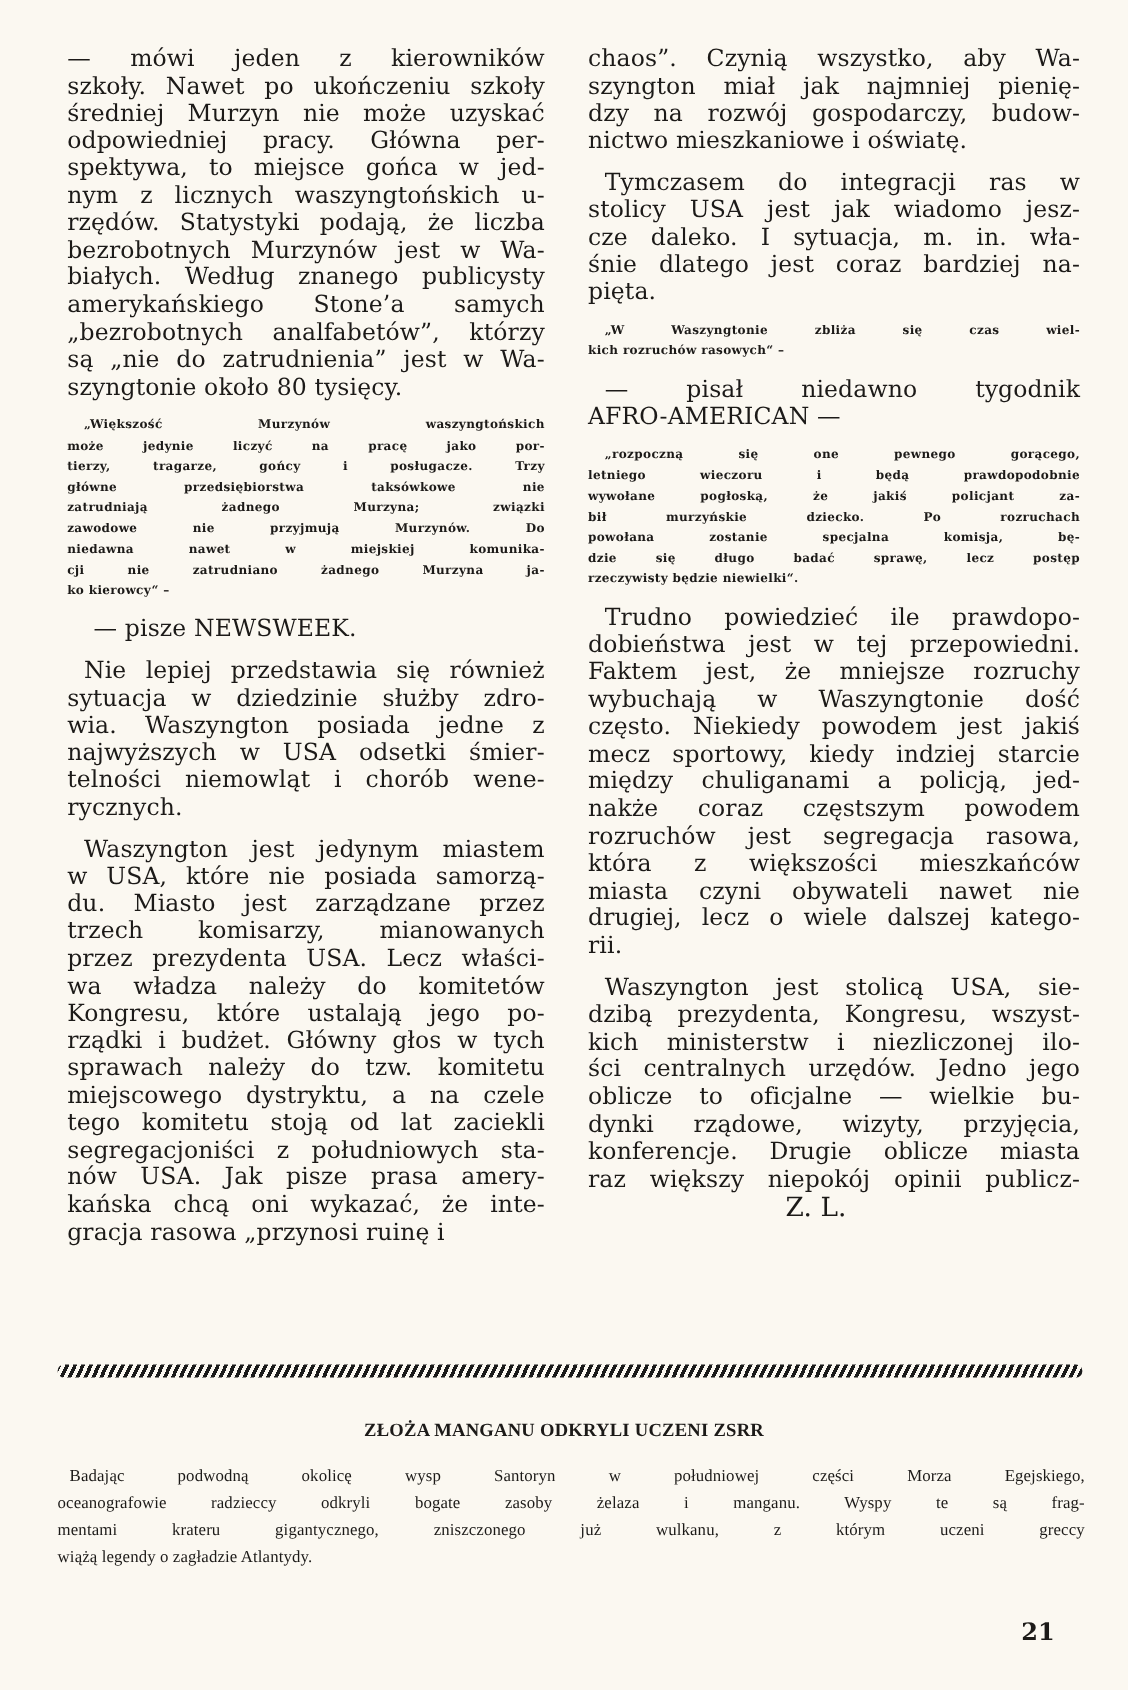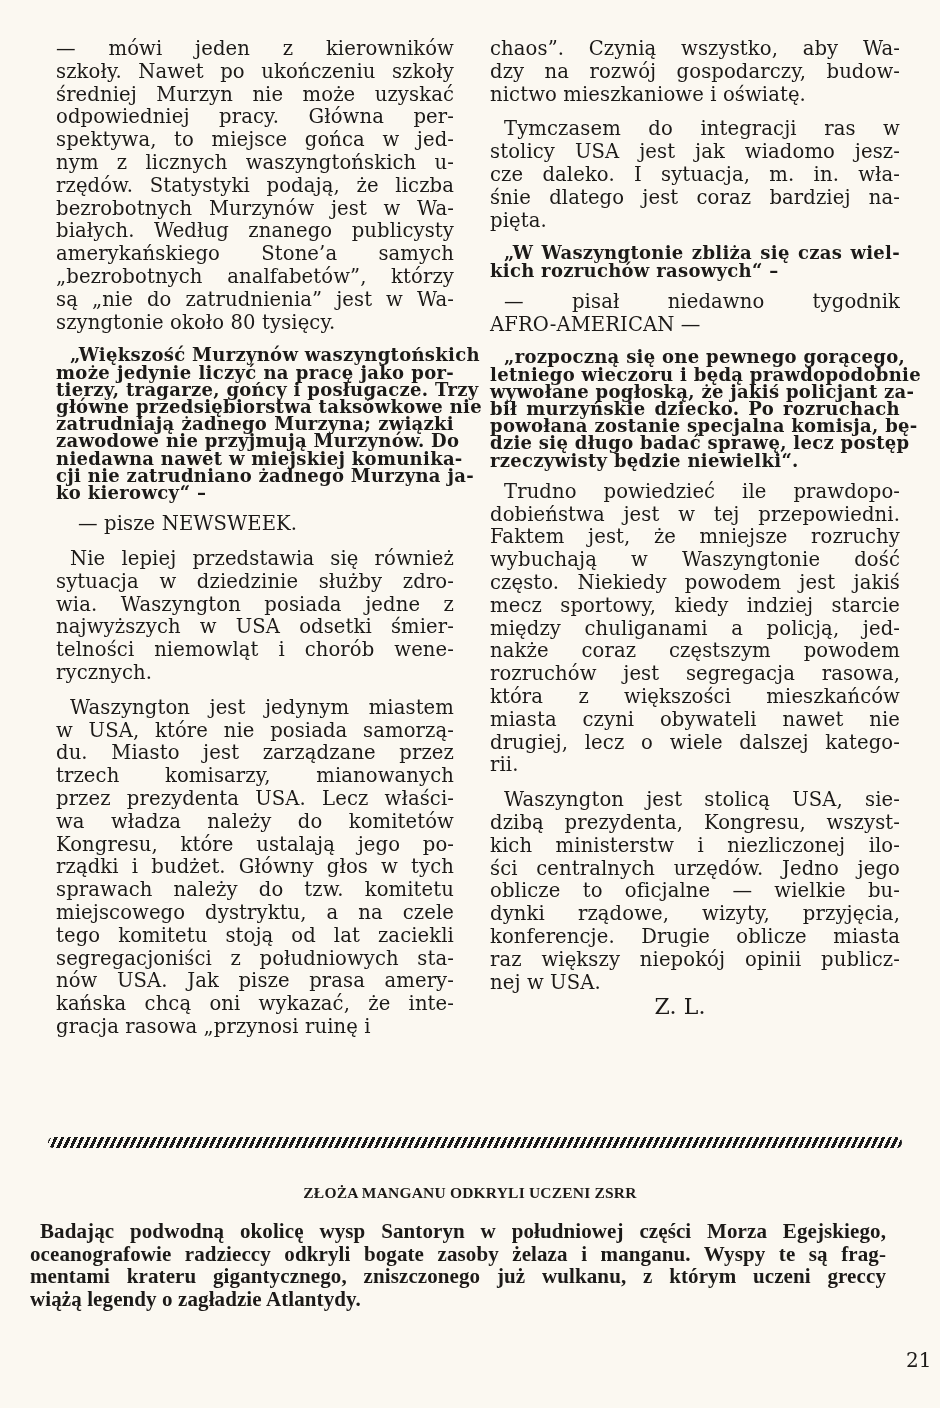--- a/index.html
+++ b/index.html
@@ -21,21 +21,21 @@
   }
   .col-left { left: 56px; }
   .col-right { left: 490px; width: 410px; }
   .line { display: block; white-space: nowrap; text-align: justify; text-align-last: justify; }
   .line.last { text-align-last: left; }
   .para { margin-bottom: 12px; }
   .indent { padding-left: 22px; }
   .quote {
     font-family: "DejaVu Serif", "Liberation Serif", serif;
     font-weight: bold;
-    font-size: 18px;
+    font-size: 10px;
     line-height: 17.2px;
     letter-spacing: 0.3px;
     margin: 6px 0 12px 0;
   }
   .quote .line { white-space: nowrap; }
   .sig {
     text-align: center;
     font-weight: normal;
     font-size: 22px;
     padding-right: 30px;
@@ -52,34 +52,34 @@
     position: absolute;
     left: 0; width: 940px; top: 1184px;
     text-align: center;
     font-family: "Liberation Serif", serif;
     font-weight: bold;
     font-size: 15.5px;
     letter-spacing: 0.2px;
   }
   .news-body {
     position: absolute;
-    left: 30px; top: 1220px;
+    left: 48px; top: 1220px;
     width: 856px;
     font-family: "Liberation Serif", serif;
-    font-weight: bold;
-    font-size: 21px;
+    font-weight: normal;
+    font-size: 14px;
     line-height: 22.5px;
     letter-spacing: 0.1px;
   }
   .news-body .line:first-child { padding-left: 10px; }
   .page-number {
     position: absolute;
-    left: 906px; top: 1348px;
+    left: 851px; top: 1348px;
     font-family: "DejaVu Serif", serif;
-    font-weight: normal;
+    font-weight: bold;
     font-size: 20px;
   }
 </style>
 </head>
 <body>
 
 <div class="col col-left">
   <div class="para">
       <span class="line">— mówi jeden z kierowników</span>
       <span class="line">szkoły. Nawet po ukończeniu szkoły</span>
@@ -130,20 +130,21 @@
       <span class="line">segregacjoniści z południowych sta-</span>
       <span class="line">nów USA. Jak pisze prasa amery-</span>
       <span class="line">kańska chcą oni wykazać, że inte-</span>
       <span class="line last">gracja rasowa „przynosi ruinę i</span>
     </div>
 </div>
 
 <div class="col col-right">
   <div class="para">
       <span class="line">chaos”. Czynią wszystko, aby Wa-</span>
+      <span class="line">szyngton miał jak najmniej pienię-</span>
       <span class="line">dzy na rozwój gospodarczy, budow-</span>
       <span class="line last">nictwo mieszkaniowe i oświatę.</span>
     </div>
   <div class="para">
       <span class="line" style="padding-left: 14px;">Tymczasem do integracji ras w</span>
       <span class="line">stolicy USA jest jak wiadomo jesz-</span>
       <span class="line">cze daleko. I sytuacja, m. in. wła-</span>
       <span class="line">śnie dlatego jest coraz bardziej na-</span>
       <span class="line last">pięta.</span>
     </div>
@@ -181,21 +182,20 @@
     </div>
   <div class="para" style="margin-bottom:2px">
       <span class="line" style="padding-left: 14px;">Waszyngton jest stolicą USA, sie-</span>
       <span class="line">dzibą prezydenta, Kongresu, wszyst-</span>
       <span class="line">kich ministerstw i niezliczonej ilo-</span>
       <span class="line">ści centralnych urzędów. Jedno jego</span>
       <span class="line">oblicze to oficjalne — wielkie bu-</span>
       <span class="line">dynki rządowe, wizyty, przyjęcia,</span>
       <span class="line">konferencje. Drugie oblicze miasta</span>
       <span class="line">raz większy niepokój opinii publicz-</span>
-      <span class="line last">nej w USA.</span>
     </div>
   <div class="sig">Z. L.</div>
 </div>
 
 <div class="rule"></div>
 
 <div class="news-title">ZŁOŻA MANGANU ODKRYLI UCZENI ZSRR</div>
 <div class="news-body">
     <span class="line">Badając podwodną okolicę wysp Santoryn w południowej części Morza Egejskiego,</span>
     <span class="line">oceanografowie radzieccy odkryli bogate zasoby żelaza i manganu. Wyspy te są frag-</span>

